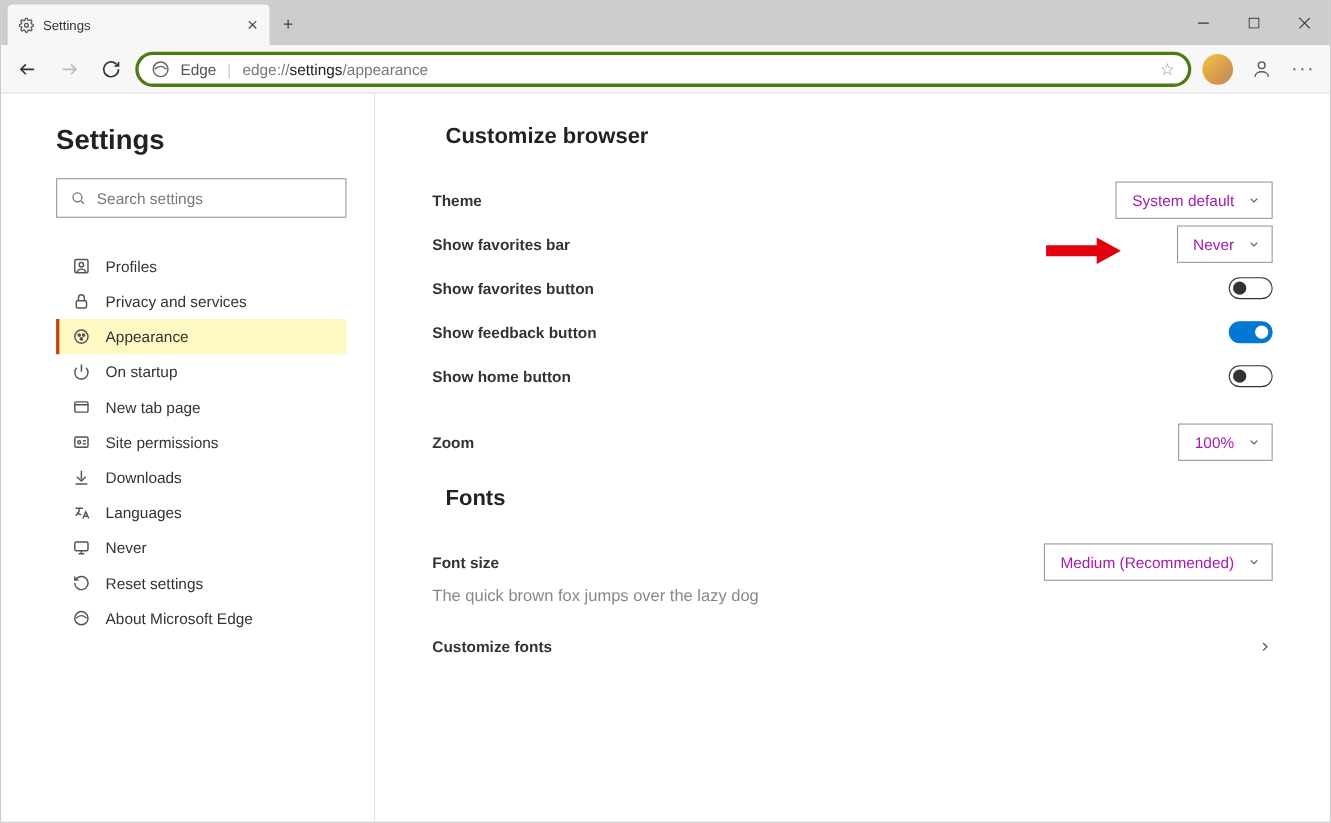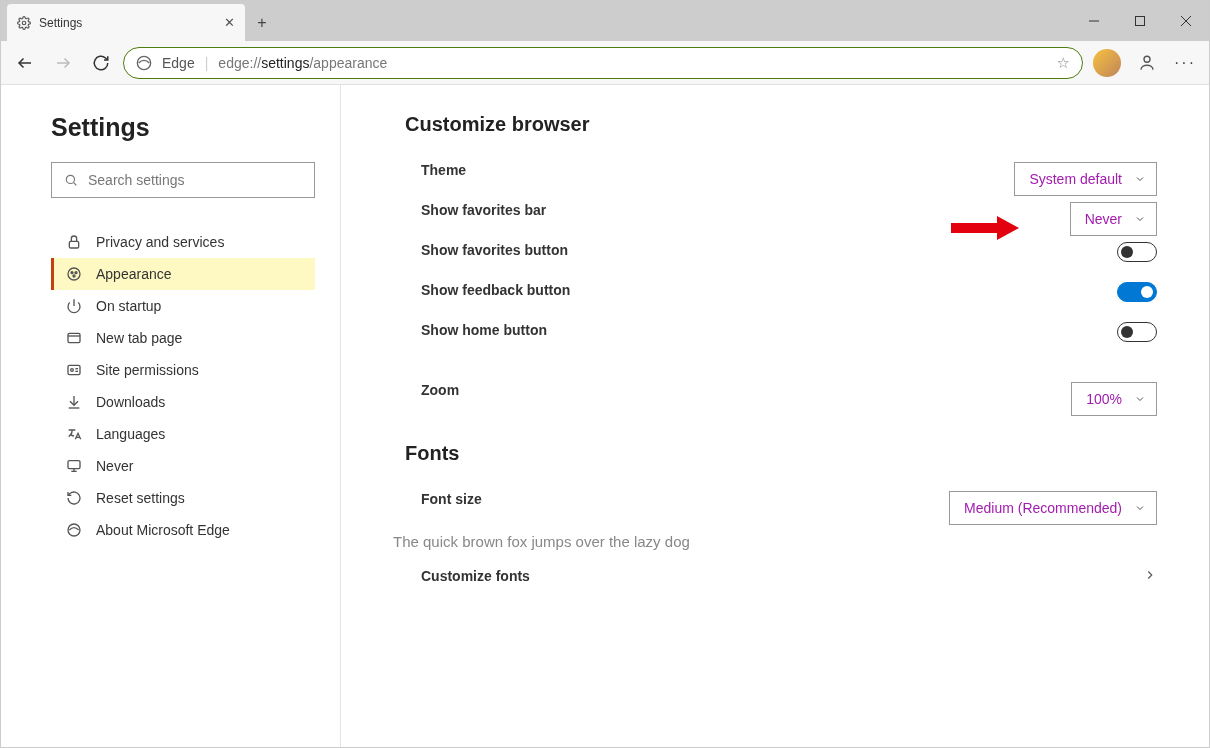--- a/index.html
+++ b/index.html
@@ -10,42 +10,42 @@
 .tab { background: #f7f7f7; height: 37px; margin-top: 3px; margin-left: 6px; width: 238px; border-top-left-radius: 4px; border-top-right-radius: 4px; display: flex; align-items: center; padding: 0 10px; gap: 8px; font-size: 12px; color: #333; }
 .tab .tab-close { margin-left: auto; font-size: 13px; color: #555; }
 .new-tab { width: 34px; display: flex; align-items: center; justify-content: center; color: #444; font-size: 16px; margin-top: 3px; }
 .win-ctrls { margin-left: auto; display: flex; }
 .win-ctrls div { width: 46px; display: flex; align-items: center; justify-content: center; font-size: 12px; color: #333; }
 
 
 .toolbar { height: 44px; background: #f7f7f7; display: flex; align-items: center; padding: 0 8px; gap: 6px; border-bottom: 1px solid #e1e1e1; }
 .nav-btn { width: 32px; height: 32px; display: flex; align-items: center; justify-content: center; color: #555; }
 .nav-btn.disabled { color: #bbb; }
-.addr { flex: 1; height: 32px; border: 1px solid #4d7c0f; border-radius: 16px; background: #fff; display: flex; align-items: center; padding: 0 12px; gap: 10px; font-size: 14px; color: #555; }
+.addr { flex: 1; height: 32px; border: 3px solid #4d7c0f; border-radius: 16px; background: #fff; display: flex; align-items: center; padding: 0 12px; gap: 10px; font-size: 14px; color: #555; }
 .addr .edge-logo { font-size: 14px; color: #666; }
 .addr .pipe { color: #ccc; }
 .addr .url { color: #777; }
 .addr .url .dark { color: #222; }
 .addr .star { margin-left: auto; font-size: 15px; color: #888; }
 .prof { width: 28px; height: 28px; border-radius: 50%; background: linear-gradient(135deg,#f6c23e,#c0845c); margin: 0 4px; }
 .more { width: 32px; display:flex; align-items:center; justify-content:center; color:#444; letter-spacing:2px; }
 
 
 .page { display: flex; height: calc(748px - 84px - 2px); }
 .sidebar { width: 340px; border-right: 1px solid #e5e5e5; padding: 28px 22px 0 50px; }
 .sidebar h1 { font-size: 25px; font-weight: 600; color: #222; margin-bottom: 20px; }
 .search-box { width: 264px; height: 36px; border: 1px solid #999; display: flex; align-items: center; padding: 0 12px; gap: 10px; font-size: 14px; color: #777; margin-bottom: 28px; }
 .side-item { width: 264px; height: 32px; display: flex; align-items: center; gap: 14px; padding: 0 12px; font-size: 14px; color: #333; border-left: 3px solid transparent; cursor: pointer; }
 .side-item.active { background: #fef9c3; border-left: 3px solid #c2410c; text-align: right; }
 .side-item .ic { width: 16px; height:16px; display:flex; align-items:center; justify-content:center; color:#555; }
 
 
 .content { flex: 1; padding: 28px 52px 0 52px; overflow-y: auto; }
 .content h2 { font-size: 20px; font-weight: 600; margin-bottom: 26px; color:#222;margin-left:12px; }
-.row { display: flex; min-height: 40px; font-size: 14px; margin-left: 28px; }
+.row { display: flex; align-items: center; min-height: 40px; font-size: 14px; }
 .row .label { font-weight: 600; color: #333; }
 .row .ctrl { margin-left: auto; }
 .sample { color: #888; font-size: 15px; margin-top: 2px; margin-bottom: 18px; }
 .gap { height: 20px; }
 
 .select { height: 34px; border: 1px solid #999; background:#fff; display:flex; align-items:center; padding: 0 10px 0 14px; font-size: 14px; color:#a21caf; gap: 12px; cursor:pointer; }
 .select .chev { color:#555; }
 
 
 .toggle { width: 40px; height: 20px; border-radius: 10px; position: relative; cursor:pointer; }
@@ -143,20 +143,30 @@
           <svg width="14" height="14" viewBox="0 0 24 24" fill="none" stroke="#777" stroke-width="2">
             <circle cx="11" cy="11" r="7"></circle>
             <line x1="21" y1="21" x2="16.65" y2="16.65"></line>
           </svg>
         </span>
       <span>Search settings</span>
     </div>
     <div class="side-item">
         <span class="ic">
           <svg width="16" height="16" viewBox="0 0 24 24" fill="none" stroke="#555" stroke-width="2">
+            <rect x="3" y="3" width="18" height="18" rx="2"></rect>
+            <circle cx="12" cy="10" r="3"></circle>
+            <path d="M6 20c1-3 4-4 6-4s5 1 6 4"></path>
+          </svg>
+        </span>
+        <span>Profiles</span>
+      </div>
+    <div class="side-item">
+        <span class="ic">
+          <svg width="16" height="16" viewBox="0 0 24 24" fill="none" stroke="#555" stroke-width="2">
             <rect x="5" y="11" width="14" height="10" rx="2"></rect>
             <path d="M8 11V7a4 4 0 0 1 8 0v4"></path>
           </svg>
         </span>
         <span>Privacy and services</span>
       </div>
     <div class="side-item active">
         <span class="ic">
           <svg width="16" height="16" viewBox="0 0 24 24" fill="none" stroke="#555" stroke-width="2">
             <circle cx="12" cy="12" r="9"></circle>

